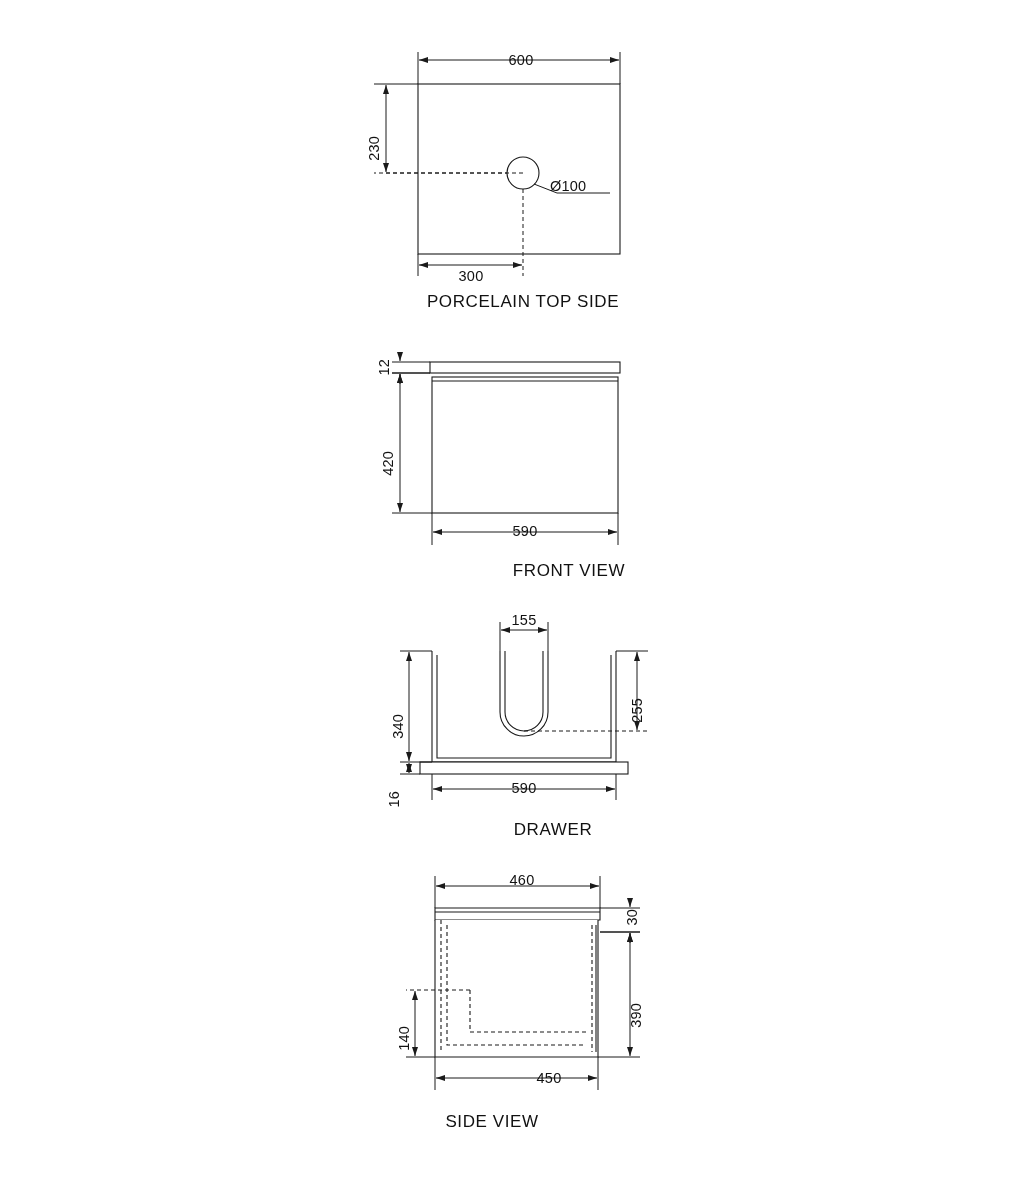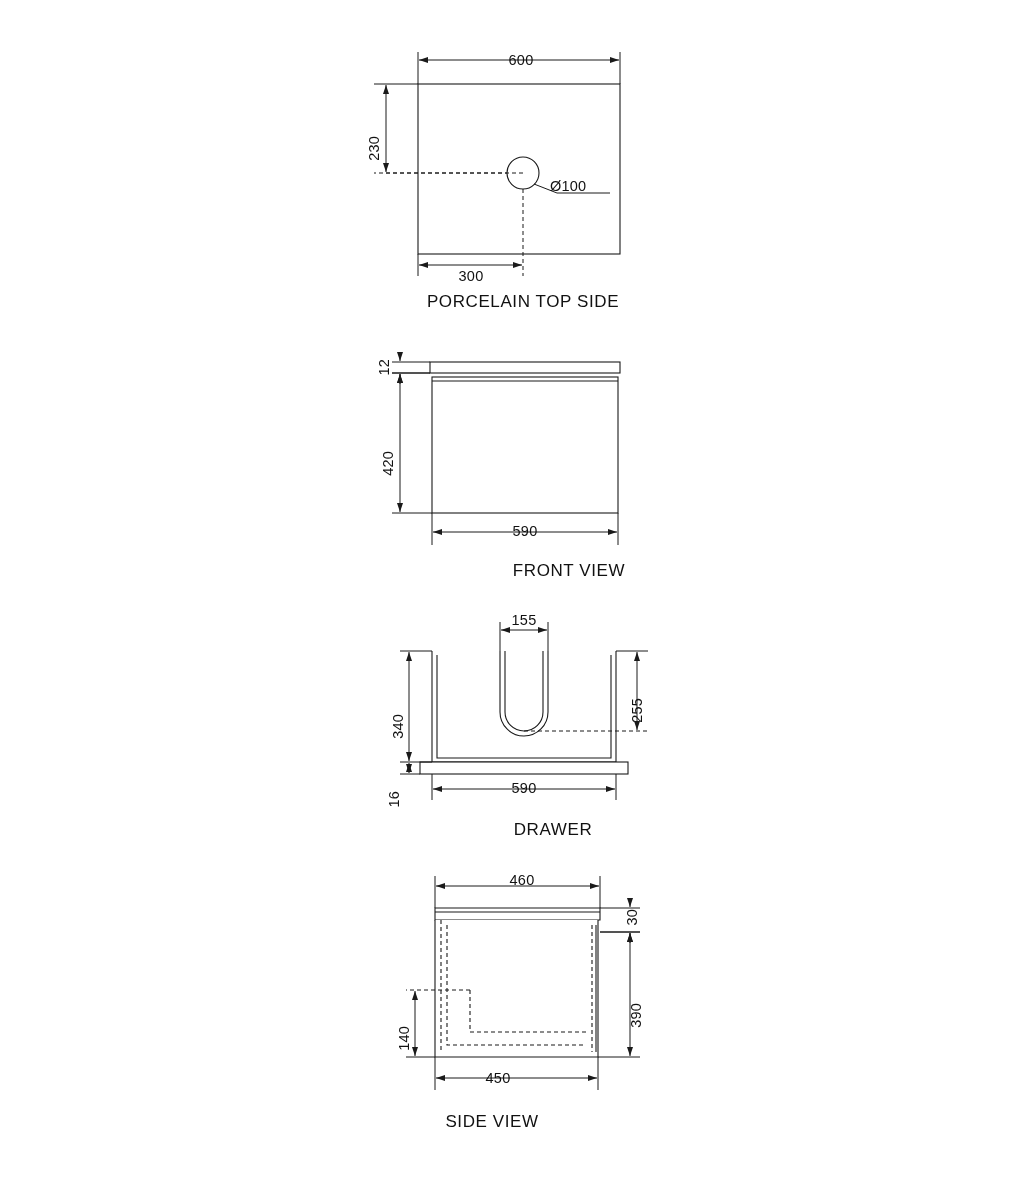--- a/index.html
+++ b/index.html
@@ -200,16 +200,16 @@
   <div class="dim-label vert" style="left:394px; top:706px; transform:rotate(-90deg) translate(-50%,-50%);">340</div>
   <div class="dim-label vert" style="left:633px; top:690px; transform:rotate(-90deg) translate(-50%,-50%);">255</div>
   <div class="dim-label vert" style="left:394px; top:783px; transform:rotate(-90deg) translate(-50%,-50%);">16</div>
   <div class="dim-label center" style="left:524px; top:788px;">590</div>
   <div class="view-title" style="left:521px; top:820px;margin-left:32px;">DRAWER</div>
 
   <div class="dim-label center" style="left:522px; top:880px;">460</div>
   <div class="dim-label vert" style="left:632px; top:901px; transform:rotate(-90deg) translate(-50%,-50%);">30</div>
   <div class="dim-label vert" style="left:632px; top:995px; transform:rotate(-90deg) translate(-50%,-50%);">390</div>
   <div class="dim-label vert" style="left:400px; top:1018px; transform:rotate(-90deg) translate(-50%,-50%);">140</div>
-  <div class="dim-label center" style="left:498px; top:1078px;">450</div>
+  <div class="dim-label center" style="left:549px; top:1078px;">450</div>
   <div class="view-title" style="left:492px; top:1112px;">SIDE VIEW</div>
 
 </div>
 
 </body></html>

